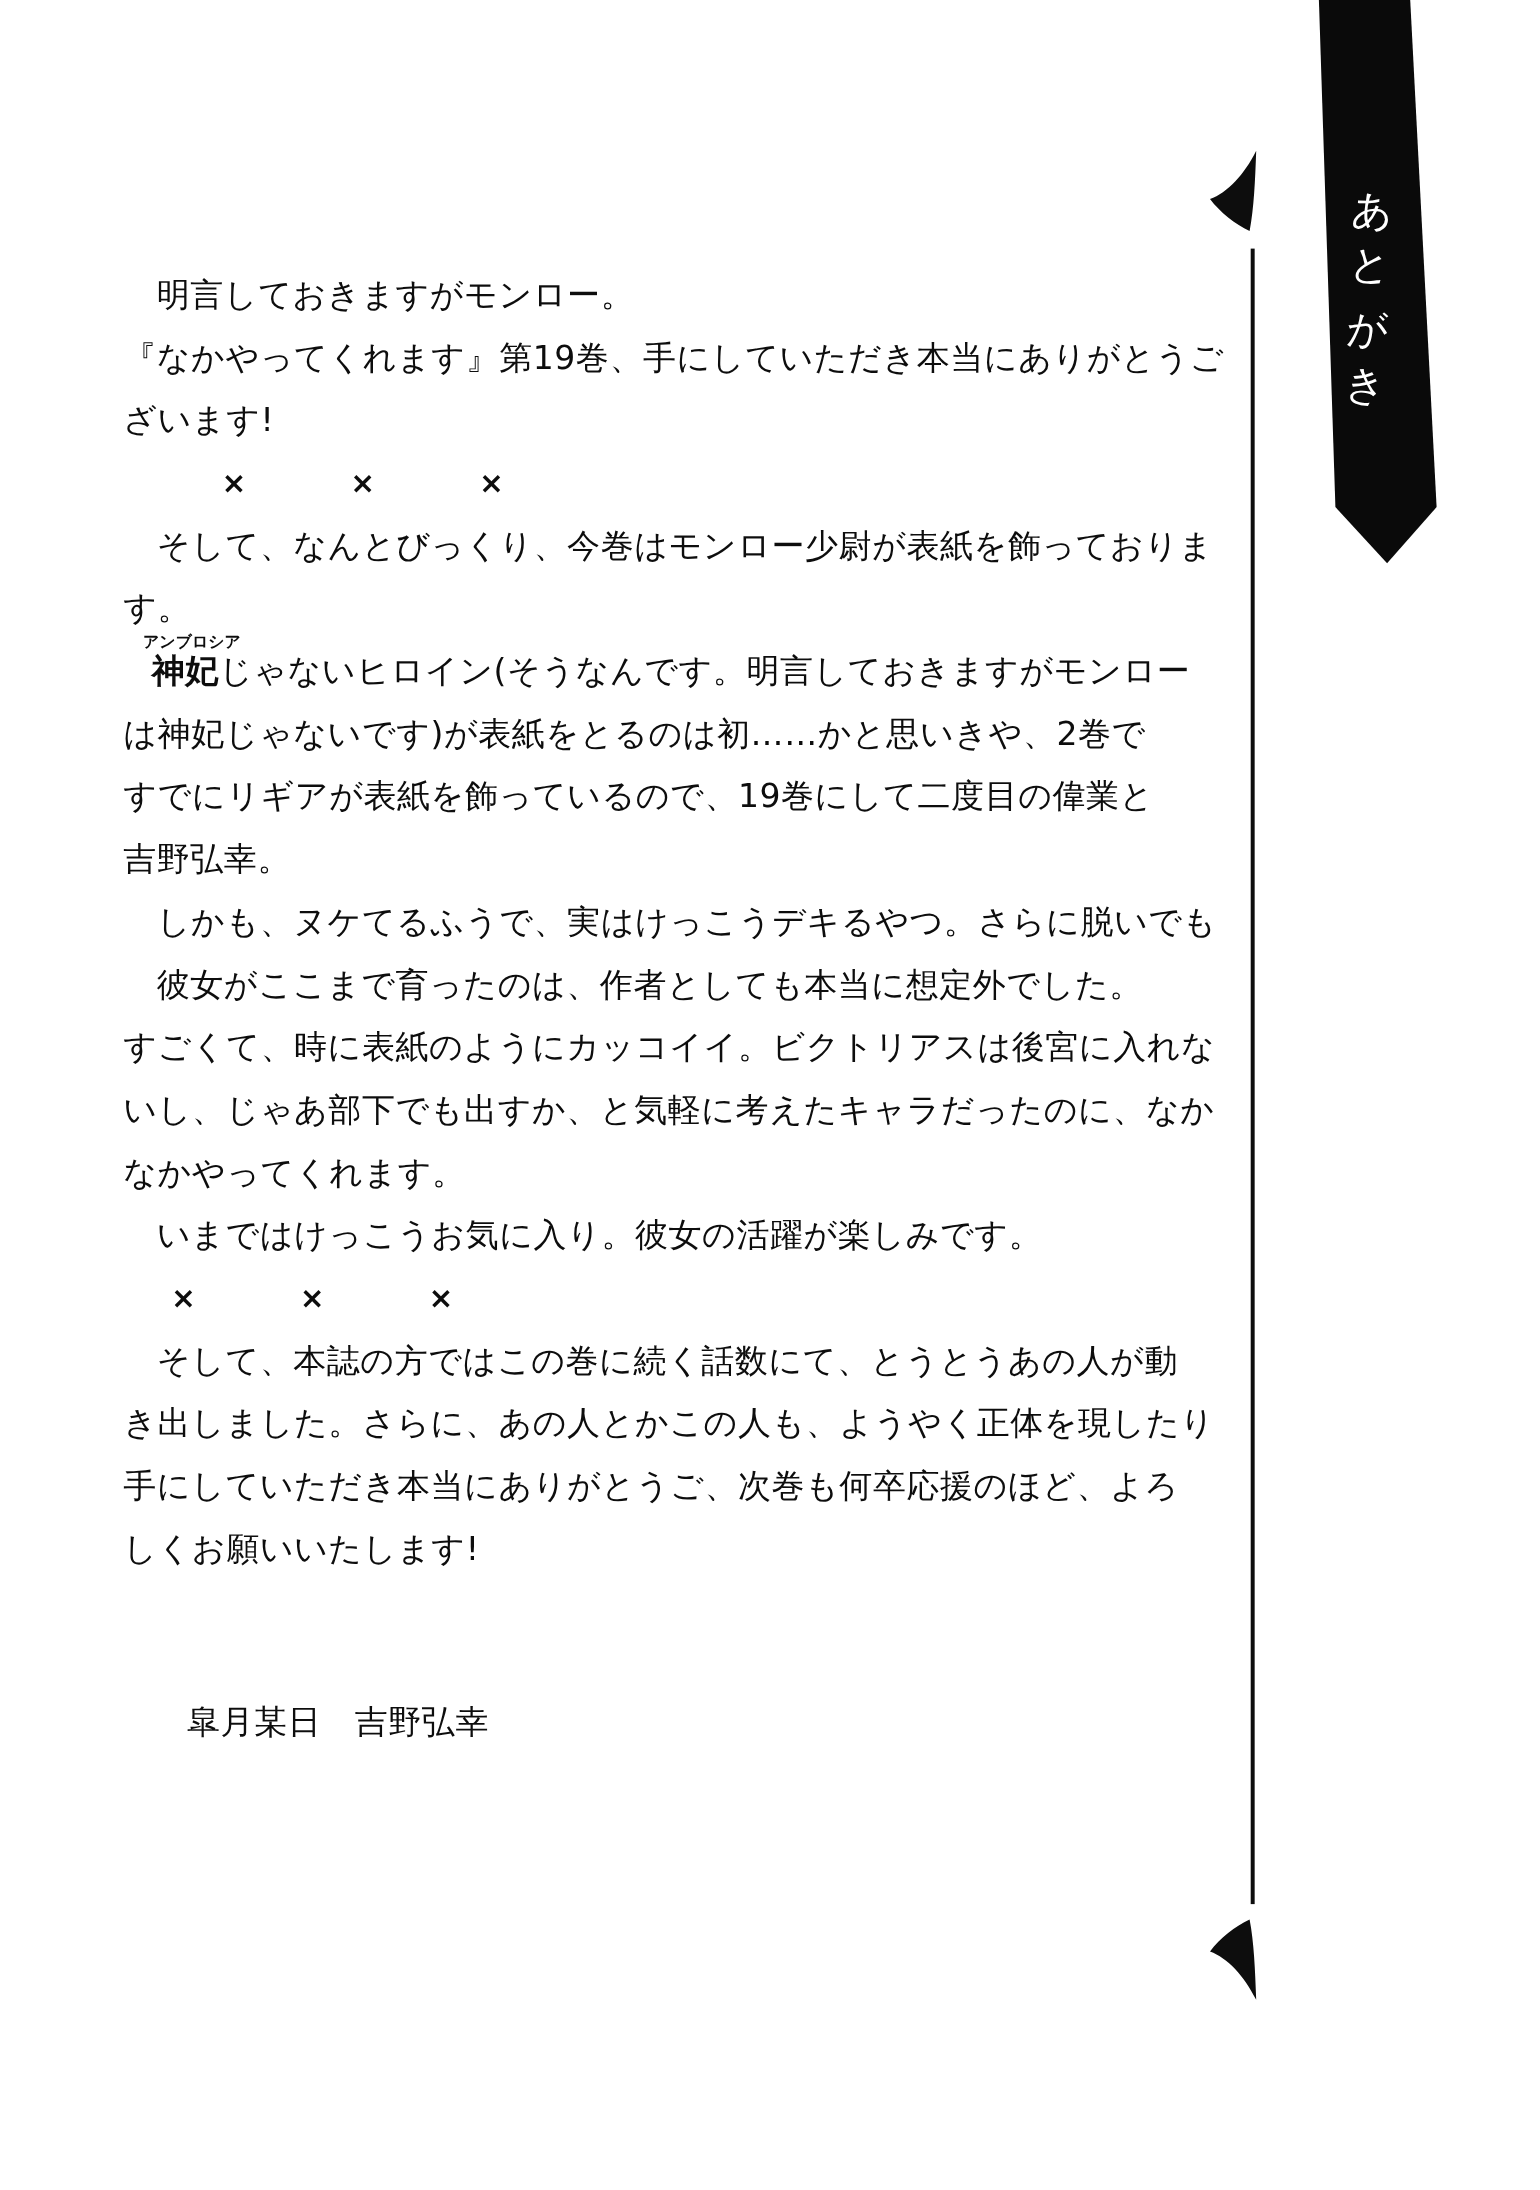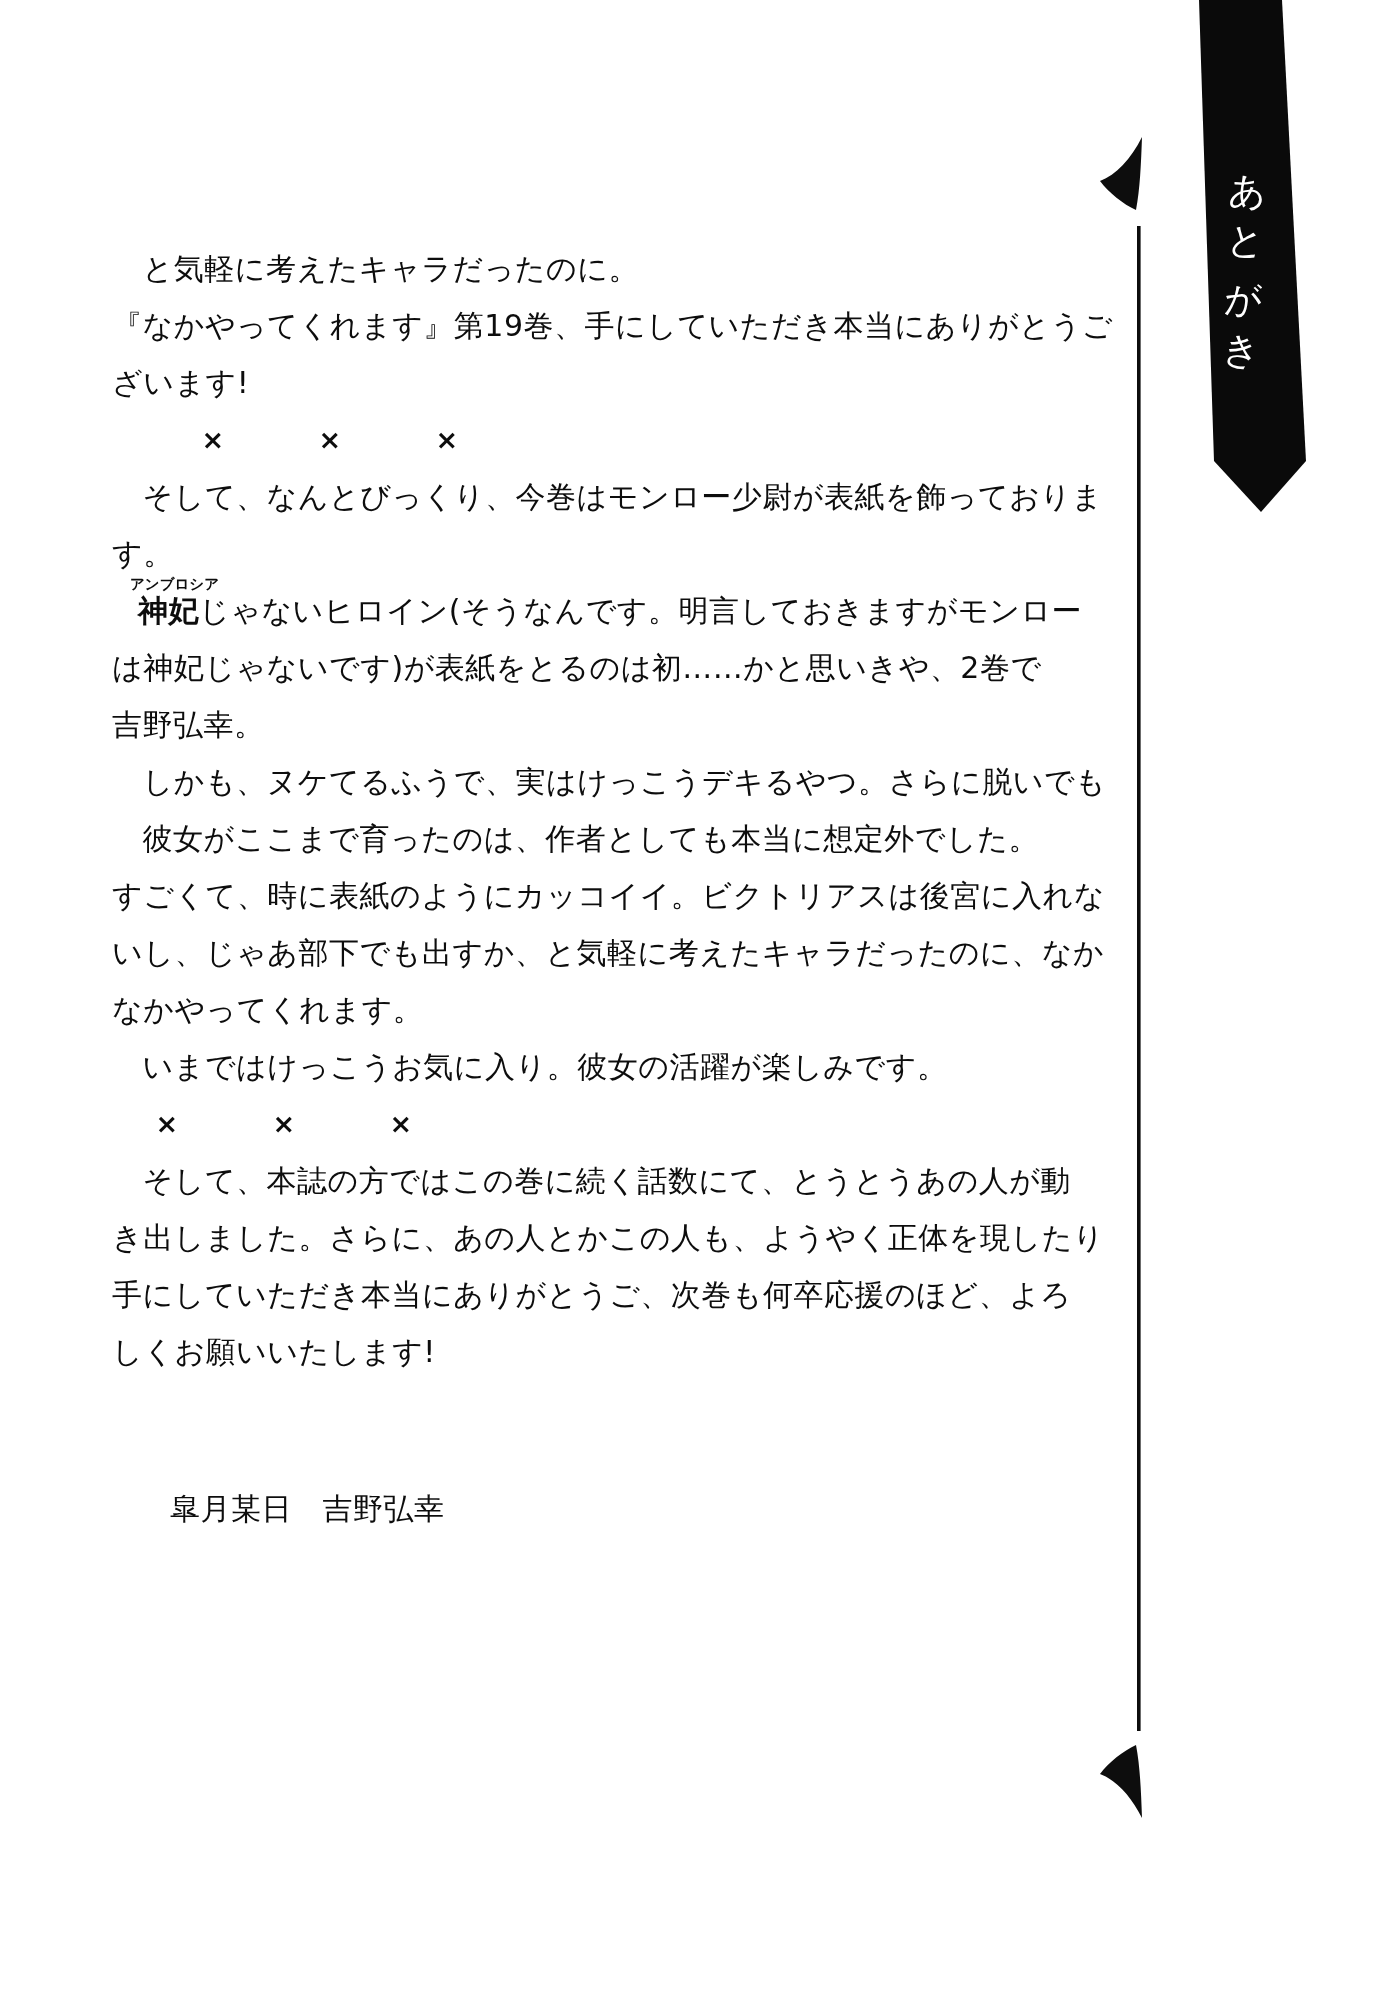--- a/index.html
+++ b/index.html
@@ -107,28 +107,29 @@
 
   <path fill="#0d0d0d" d="M 1142 1818
            C 1141 1790, 1140 1766, 1136 1745
            C 1123 1751, 1109 1762, 1100 1774
            C 1116 1780, 1131 1796, 1142 1818 Z"></path>
 </svg>
 
 <div id="banner-label">あとがき</div>
 
 <div id="lines">
-    <div class="line body">　と気軽に考えたキャラだったのに。</div>
+    <div class="line body">　明言しておきますがモンロー。</div>
     <div class="line body">『なかやってくれます』第19巻、手にしていただき本当にありがとうご</div>
     <div class="line body">ざいます!</div>
     <div class="line xrow" style="padding-left: 88px;"><span>×</span><span>×</span><span>×</span></div>
     <div class="line body">　そして、なんとびっくり、今巻はモンロー少尉が表紙を飾っておりま</div>
     <div class="line body">す。</div>
     <div class="line ruby"><span class="rubywrap"><span class="furigana">アンブロシア</span>神妃</span>じゃないヒロイン(そうなんです。明言しておきますがモンロー</div>
     <div class="line body">は神妃じゃないです)が表紙をとるのは初……かと思いきや、2巻で</div>
+    <div class="line body">すでにリギアが表紙を飾っているので、19巻にして二度目の偉業と</div>
     <div class="line body">吉野弘幸。</div>
     <div class="line body">　しかも、ヌケてるふうで、実はけっこうデキるやつ。さらに脱いでも</div>
     <div class="line body">　彼女がここまで育ったのは、作者としても本当に想定外でした。</div>
     <div class="line body">すごくて、時に表紙のようにカッコイイ。ビクトリアスは後宮に入れな</div>
     <div class="line body">いし、じゃあ部下でも出すか、と気軽に考えたキャラだったのに、なか</div>
     <div class="line body">なかやってくれます。</div>
     <div class="line body">　いまではけっこうお気に入り。彼女の活躍が楽しみです。</div>
     <div class="line xrow" style="padding-left: 42px;"><span>×</span><span>×</span><span>×</span></div>
     <div class="line body">　そして、本誌の方ではこの巻に続く話数にて、とうとうあの人が動</div>
     <div class="line body">き出しました。さらに、あの人とかこの人も、ようやく正体を現したり</div>

